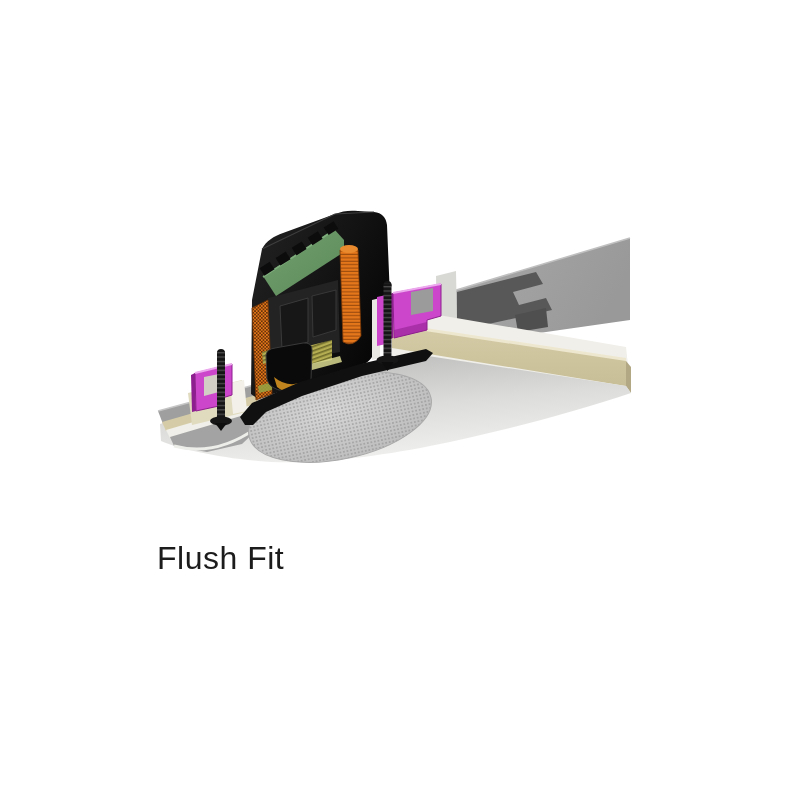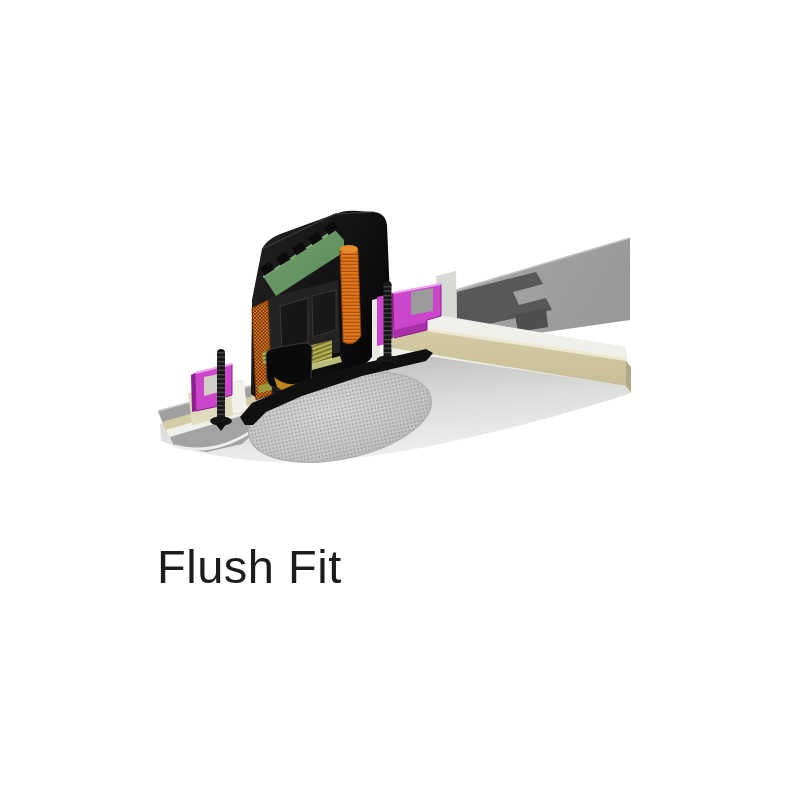--- a/index.html
+++ b/index.html
@@ -5,21 +5,21 @@
   html,body{margin:0;padding:0;}
   body{
     width:790px;height:790px;overflow:hidden;
     background:var(--background,#fff);
     font-family:"Liberation Sans", sans-serif;
   }
   .stage{position:relative;width:790px;height:790px;background:var(--background,#fff);}
   .illus{position:absolute;left:0;top:0;}
   .caption{
     position:absolute;left:157px;top:541px;
-    font-size:47px;line-height:1.1;font-weight:400;
+    font-size:32px;line-height:1.1;font-weight:400;
     color:var(--text,#1c1c1c);letter-spacing:.5px;
     user-select:none;
   }
 </style>
 </head>
 <body>
 
 <div class="stage">
 
   <svg class="illus" width="790" height="790" viewBox="0 0 790 790" xmlns="http://www.w3.org/2000/svg">

